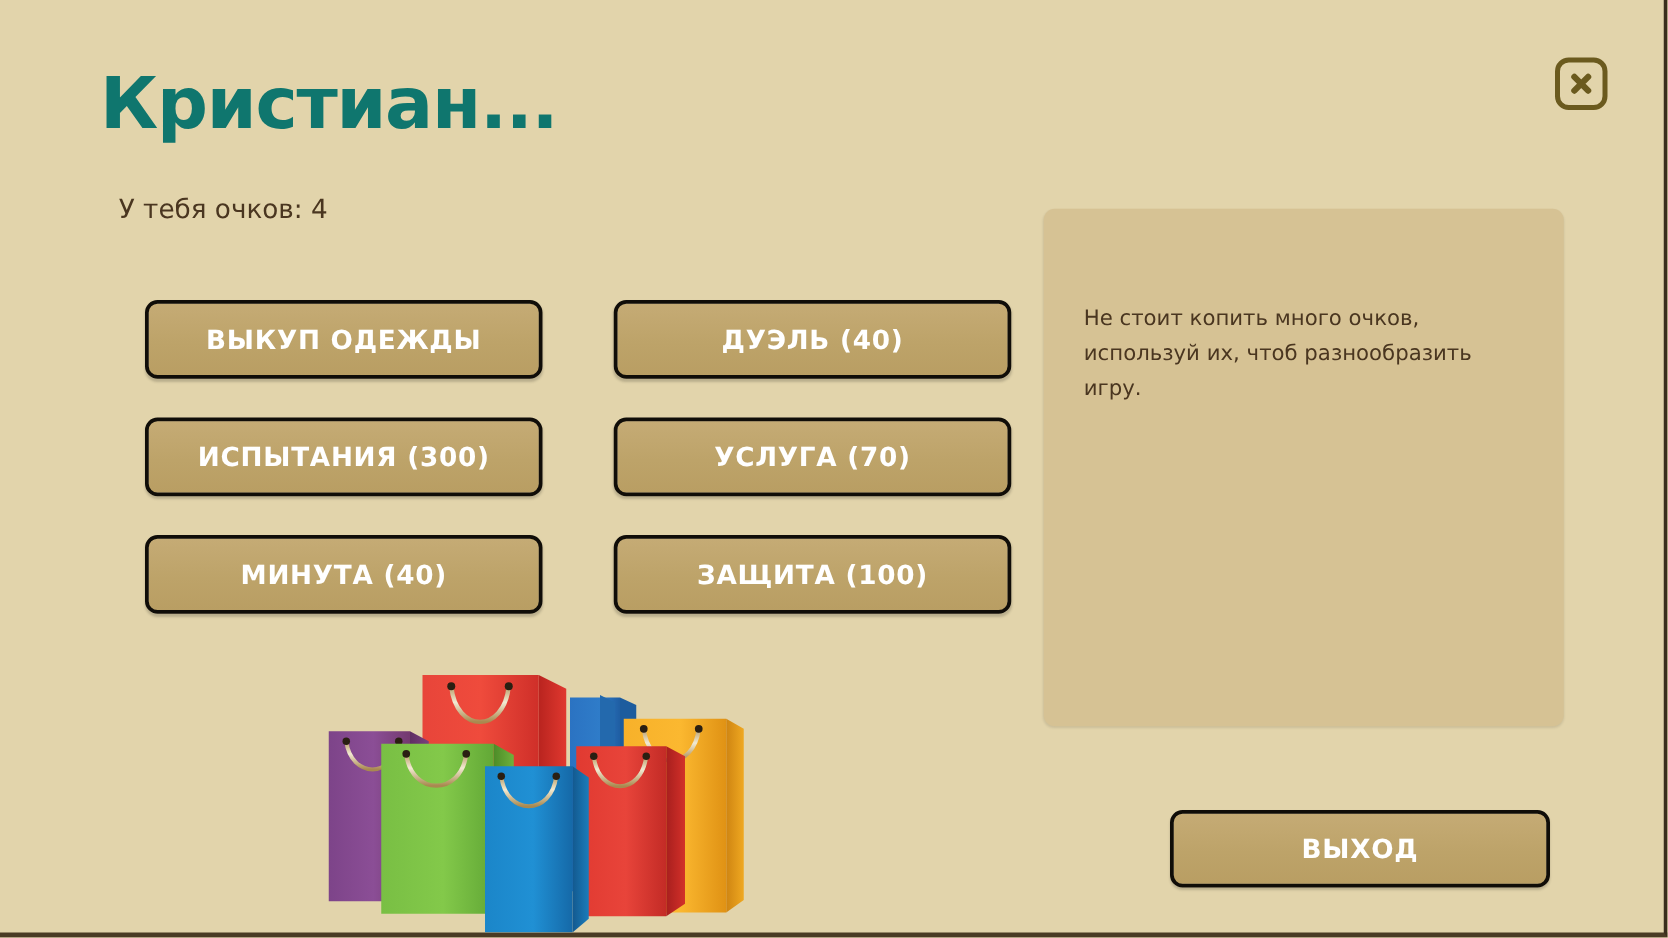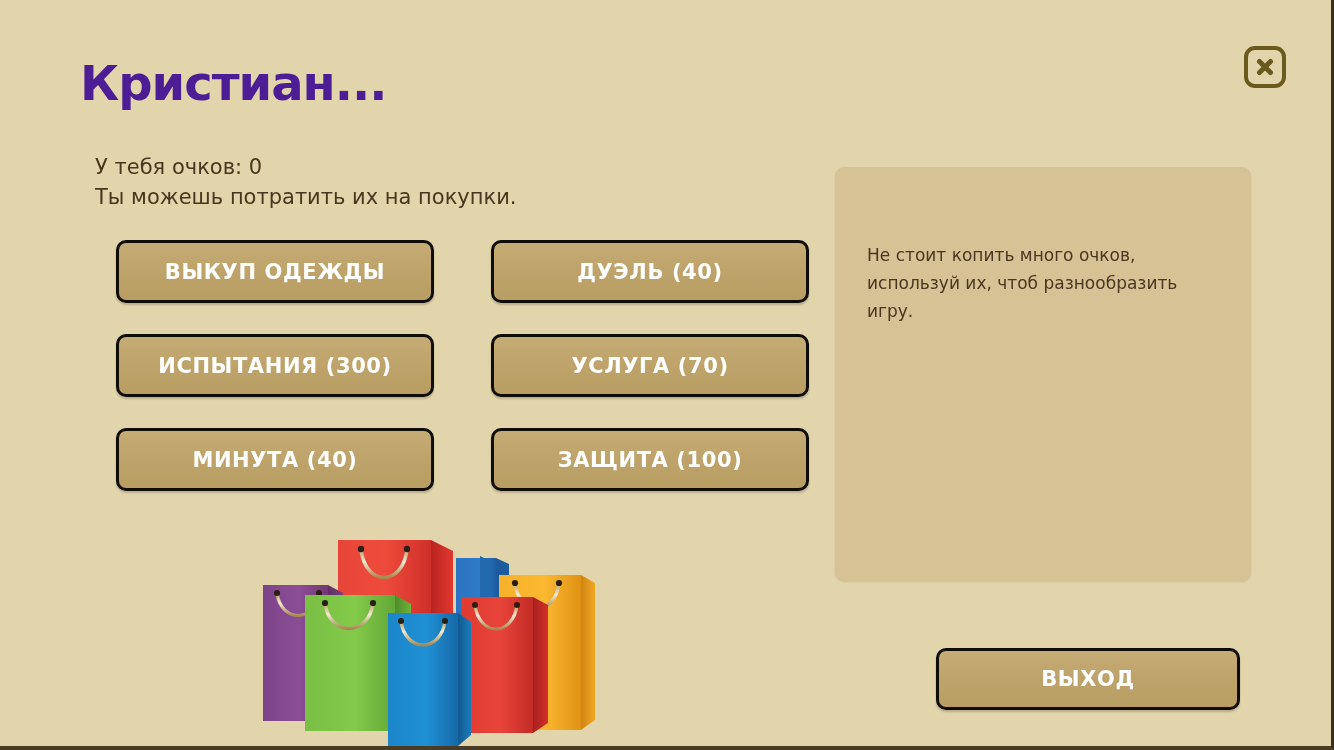--- a/index.html
+++ b/index.html
@@ -22,24 +22,24 @@
     border-bottom: 4px solid #4a3b24;
   }
 
   
   #title {
     position: absolute;
     left: 80px;
     top: 52px;
     font-family: "DejaVu Sans", sans-serif;
     font-weight: bold;
-    font-size: 48px;
+    font-size: 57px;
     line-height: 62px;
     letter-spacing: -1px;
-    color: #4c1d95;
+    color: #0f766e;
     white-space: nowrap;
   }
 
   
   #subtitle {
     position: absolute;
     left: 95px;
     top: 152px;
     font-family: "DejaVu Sans", sans-serif;
     font-size: 21px;
@@ -154,22 +154,21 @@
   #bags svg { display: block; }
 </style>
 </head>
 <body>
 
 <div id="screen">
 
   <div id="title">Кристиан...</div>
 
   <div id="subtitle">
-    <div>У тебя очков: 0</div>
-    <div>Ты можешь потратить их на покупки.</div>
+    <div>У тебя очков: 4</div>
   </div>
 
   <div class="shop-btn col-left row-1">ВЫКУП ОДЕЖДЫ</div>
   <div class="shop-btn col-left row-2">ИСПЫТАНИЯ (300)</div>
   <div class="shop-btn col-left row-3">МИНУТА (40)</div>
 
   <div class="shop-btn col-right row-1">ДУЭЛЬ (40)</div>
   <div class="shop-btn col-right row-2">УСЛУГА (70)</div>
   <div class="shop-btn col-right row-3">ЗАЩИТА (100)</div>
 

